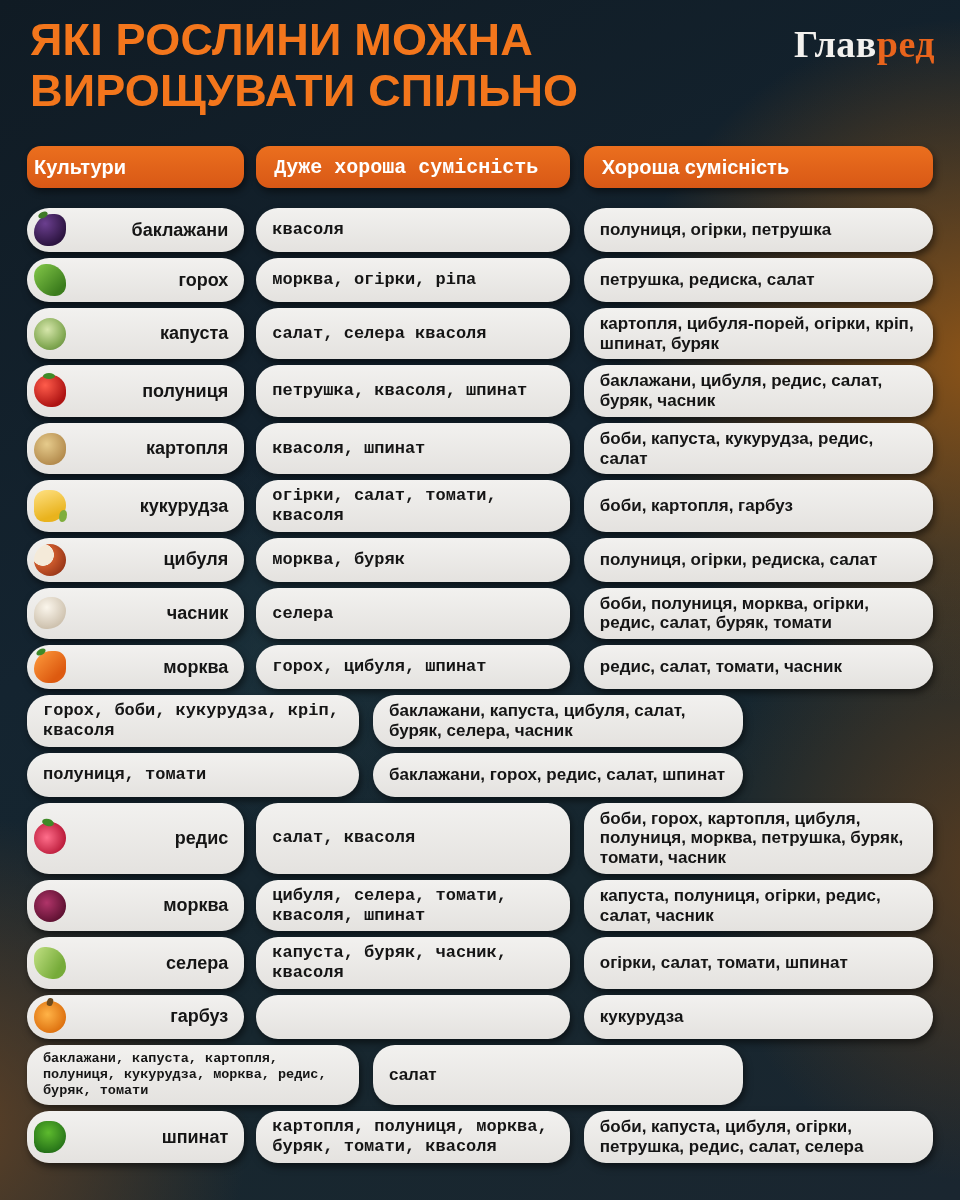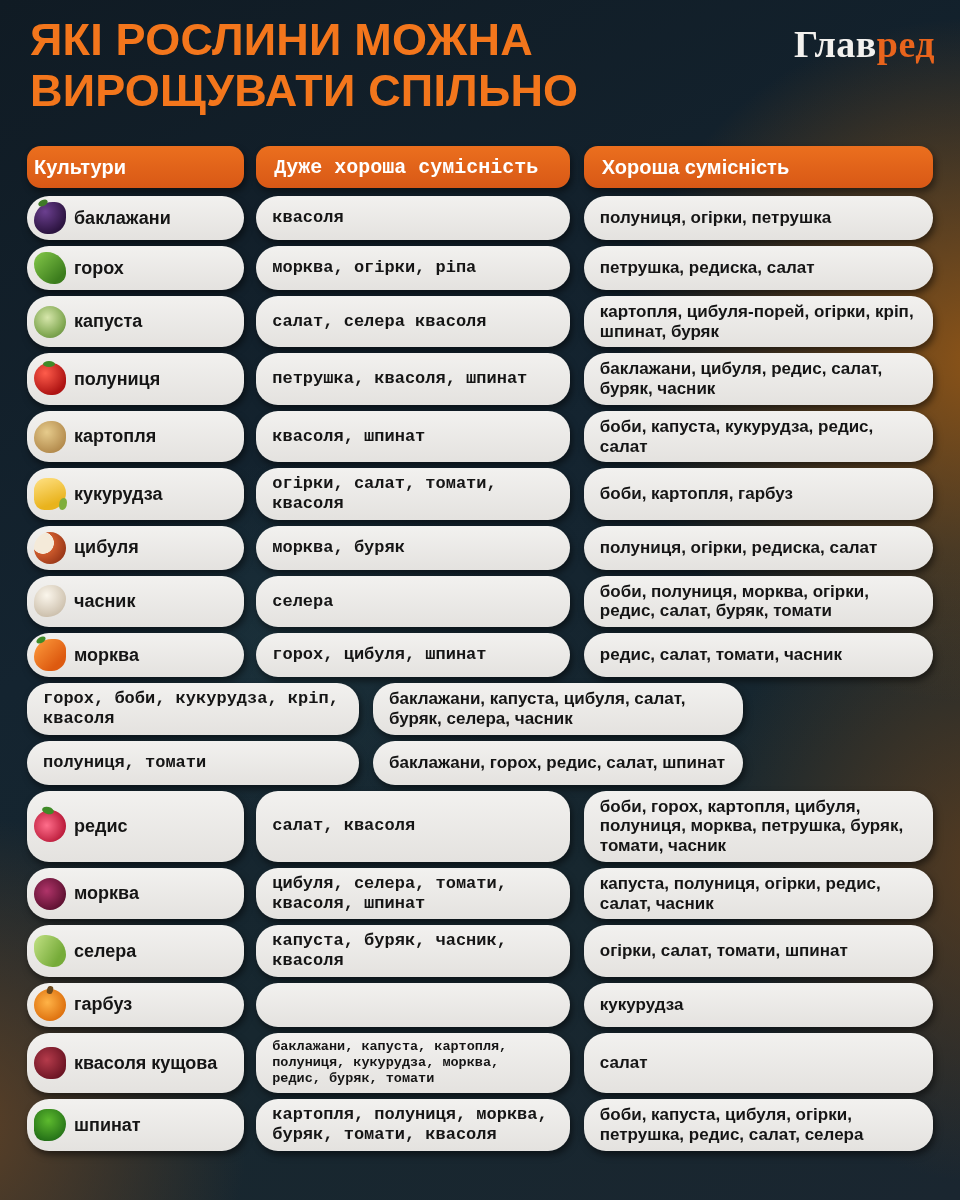--- a/index.html
+++ b/index.html
@@ -26,38 +26,39 @@
   .title span{display:block;}
   .logo{
     position:absolute;right:25px;top:22px;
     font-family:"Liberation Serif","DejaVu Serif",serif;
     font-size:38px;font-weight:700;letter-spacing:.5px;
   }
   .logo .lg-white{color:#f3f1ee;}
   .logo .lg-orange{color:#e8641c;}
   
   .table{position:absolute;left:27px;top:146px;width:906px;}
-  .thead{display:flex;margin-bottom:8px;text-align:center;}
+  .thead{display:flex;margin-bottom:20px;text-align:center;}
   .th{
     height:42px;border-radius:14px;box-sizing:border-box;
     background:linear-gradient(180deg,#EB6F1E 0%,#D85816 100%);
     color:#fff;font-size:20px;font-weight:700;
     display:flex;align-items:center;padding:0 18px;
     box-shadow:2px 4px 7px rgba(0,0,0,.45);
   }
   .rows{display:flex;flex-direction:column;gap:6px;}
   .row{display:flex;align-items:stretch;}
   .cell{
     box-sizing:border-box;min-height:44px;
     background:linear-gradient(180deg,#F2F1EF 0%,#E4E2DF 100%);
     border-radius:22px;
     display:flex;align-items:center;
     padding:6px 16px;
     color:#151515;font-size:17px;line-height:1.16;font-weight:600;
     box-shadow:2px 4px 7px rgba(0,0,0,.5);
+    justify-content:space-between;
   }
   .c1{width:230px;margin-right:12px;padding-left:7px;}
   .c2{width:332px;margin-right:14px;font-family:Liberation Mono, monospace;}
   .c3{width:370px;}
   .crop-label{font-size:18px;font-weight:700;}
   .small-text{font-size:13.5px;font-weight:700;line-height:1.2;}
   
   .vicon{
     width:32px;height:32px;flex:0 0 32px;margin-right:8px;
     border-radius:50%;position:relative;
@@ -295,24 +296,20 @@
           </div>
         <div class="cell c2">
             <span></span>
           </div>
         <div class="cell c3">
             <span>кукурудза</span>
           </div>
       </div>
 
       <div class="row">
-        <div class="cell c1">
-            <span class="vicon i-beans"></span>
-            <span class="crop-label">квасоля кущова</span>
-          </div>
         <div class="cell c2">
             <span class="small-text">баклажани, капуста, картопля, полуниця, кукурудза, морква, редис, буряк, томати</span>
           </div>
         <div class="cell c3">
             <span>салат</span>
           </div>
       </div>
 
       <div class="row">
         <div class="cell c1">

